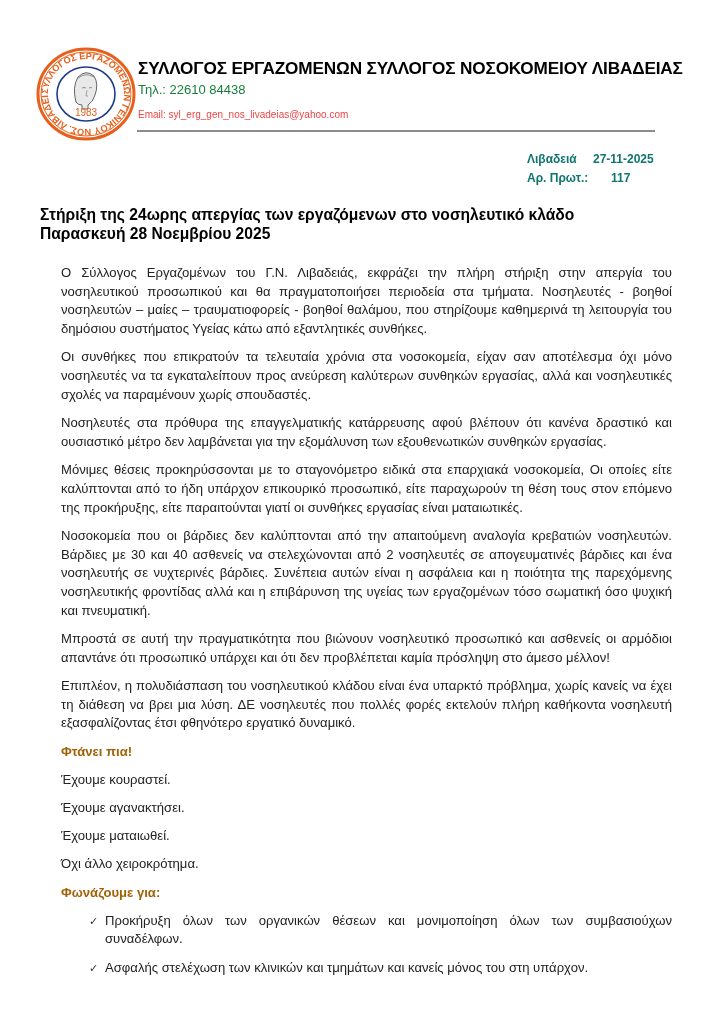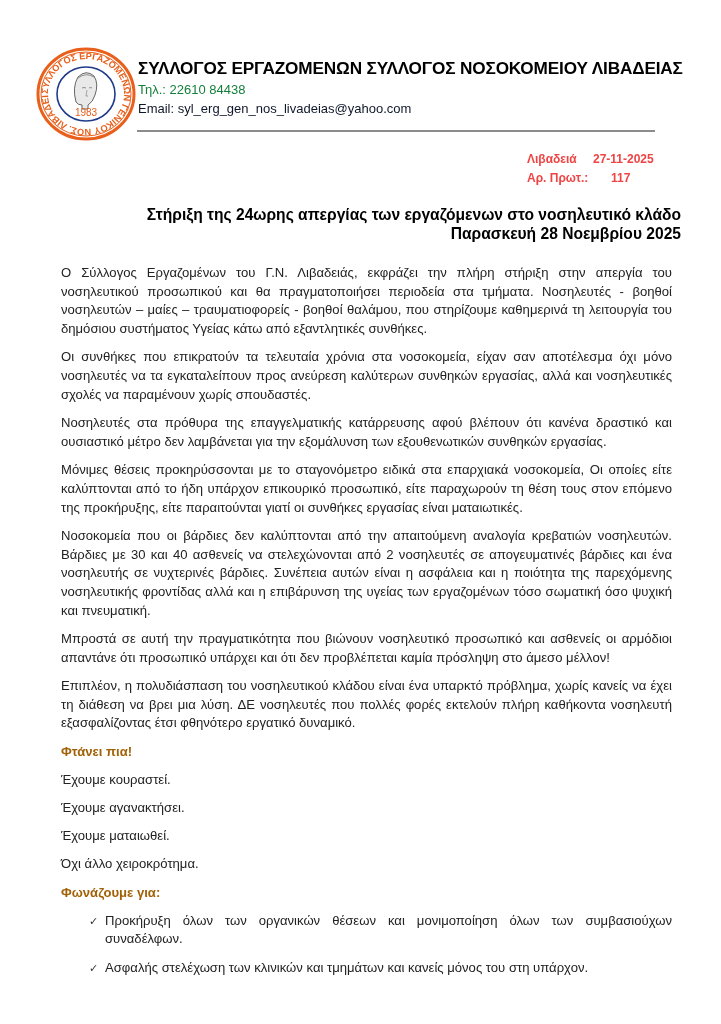--- a/index.html
+++ b/index.html
@@ -5,32 +5,32 @@
   html, body { margin: 0; padding: 0; background: #ffffff; }
   body { width: 721px; height: 1024px; position: relative; overflow: hidden;
          font-family: "Liberation Sans", sans-serif; color: #111; }
   .page { position: absolute; left: 0; top: 0; width: 721px; height: 1024px; background: #fff; }
 
   
   .logo { position: absolute; left: 36px; top: 47px; width: 100px; height: 94px; }
   .org-name { position: absolute; left: 138px; top: 58px; font-size: 17.2px; font-weight: bold;
               letter-spacing: -0.15px; white-space: nowrap; color: #000; }
   .org-phone { position: absolute; left: 138px; top: 82px; font-size: 13px; color: #15803d; white-space: nowrap; }
-  .org-email { position: absolute; left: 138px; top: 101px; font-size: 13px; color: #0f172a; white-space: nowrap; }
+  .org-email { position: absolute; left: 138px; top: 109px; font-size: 10px; color: #ef4444; white-space: nowrap; }
   .rule { position: absolute; left: 137px; top: 130px; width: 518px; height: 2px; background: #8c8c8c; }
 
   
-  .meta { position: absolute; left: 527px; top: 152px; font-size: 12px; font-weight: bold; color: #ef4444; }
+  .meta { position: absolute; left: 527px; top: 152px; font-size: 12px; font-weight: bold; color: #0f766e; }
   .meta-row { height: 19px; white-space: nowrap; }
   .meta-label { display: inline-block; width: 66px; }
   .meta-value { display: inline-block; }
   .meta-row.prot .meta-value { padding-left: 18px; }
 
   
-  .title { position: absolute; left: 40px; width: 641px; top: 205px; text-align: right;
+  .title { position: absolute; left: 40px; width: 641px; top: 205px; text-align: left;
            font-size: 15.6px; font-weight: bold; line-height: 19px; color: #000; }
 
   
   .body { position: absolute; left: 61px; top: 264px; width: 611px;
           font-size: 13.1px; line-height: 18.6px; color: #222; }
   .body p { margin: 0 0 10px 0; text-align: justify; }
   .body p.short { margin-bottom: 9.5px; }
   .body p.bold { font-weight: bold; color: #a16207; }
   .checklist { list-style: none; margin: 0; padding: 0 0 0 29px; }
   .checklist li { position: relative; padding-left: 15px; margin: 0 0 10px 0; text-align: justify; }

